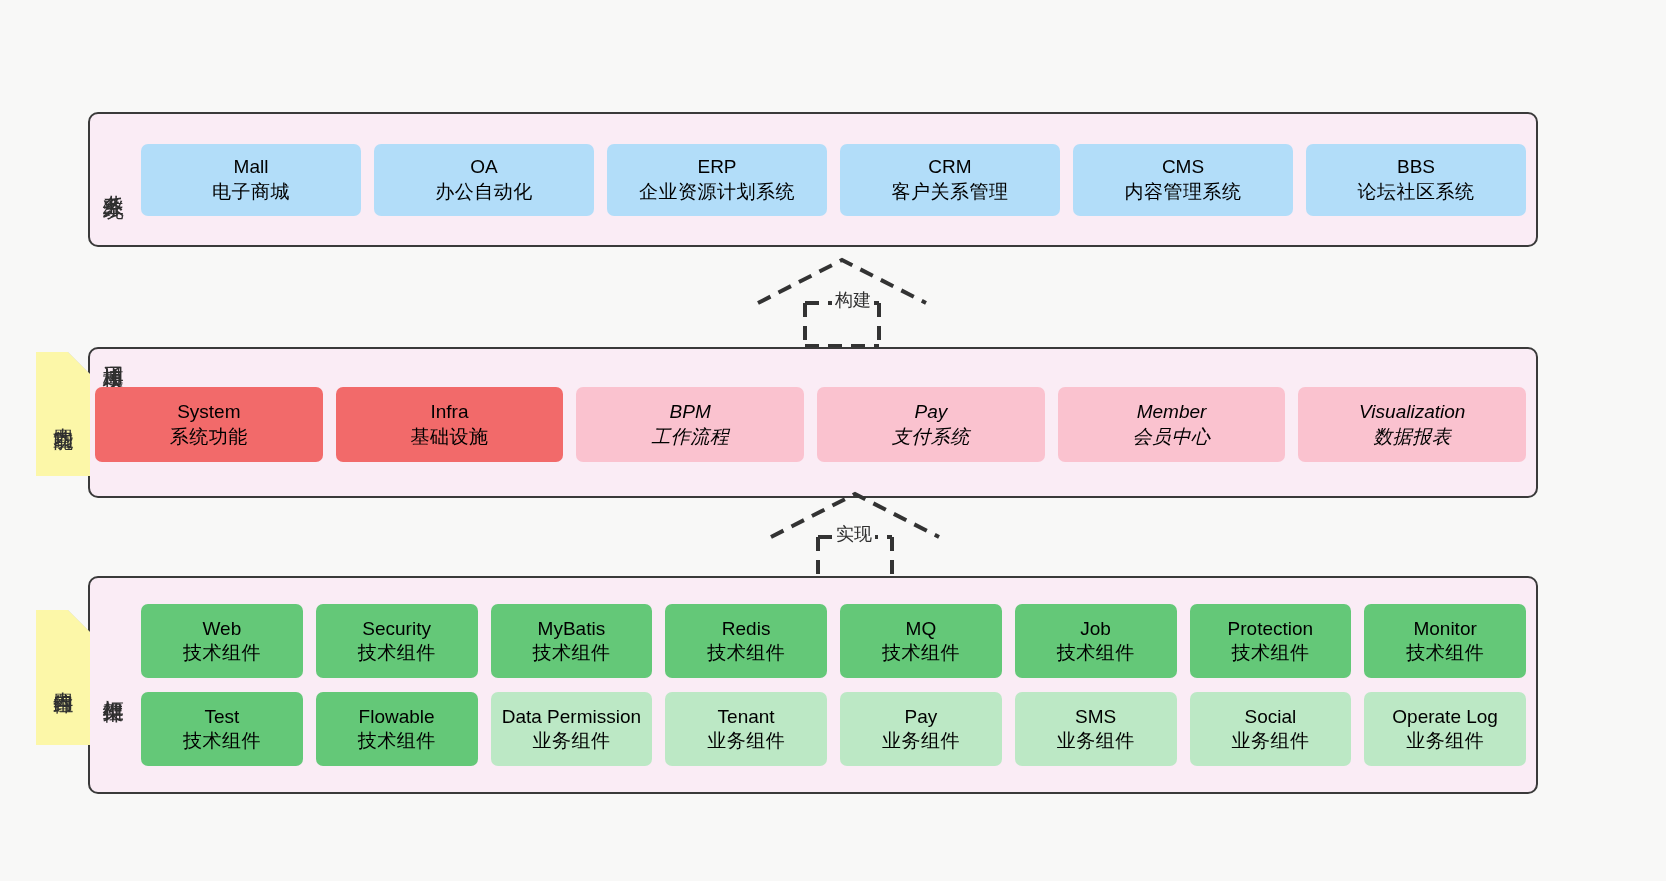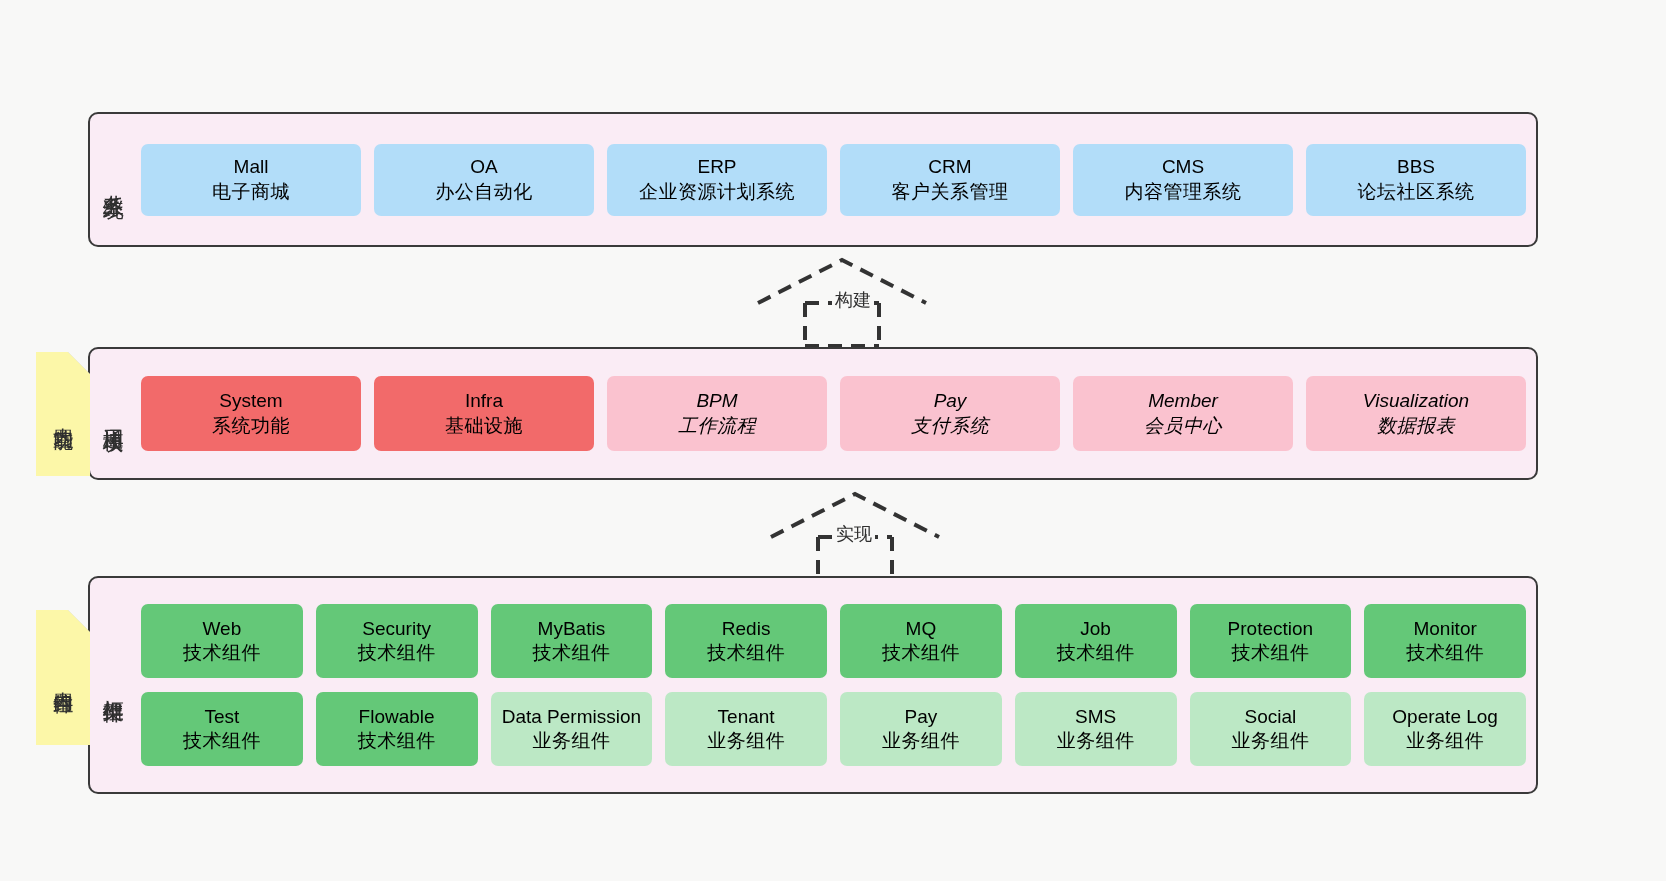--- a/index.html
+++ b/index.html
@@ -87,21 +87,21 @@
   .card.red         { background: #f26a6a; }
   .card.pink        { background: #fac2cf; font-style: italic; }
   .card.green       { background: #64c878; }
   .card.lightgreen  { background: #bce8c5; justify-content: center; }
 
   
   #layer-business  { left: 88px;  top: 112px; width: 1450px; height: 135px; }
   #layer-business .layer-body { padding-left: 5px; }
   #layer-business .card { height: 72px; }
 
-  #layer-common    { left: 88px;  top: 347px; width: 1450px; height: 133px; }
+  #layer-common    { left: 88px;  top: 347px; width: 1450px; height: 151px; flex-direction: column; }
   #layer-common .layer-body { padding-left: 5px; }
   #layer-common .card { height: 75px; }
 
   #layer-framework { left: 88px;  top: 576px; width: 1450px; height: 218px; }
   #layer-framework .layer-body { padding-left: 5px; }
   #layer-framework .card { height: 74px; }
 
   
   .note {
     position: absolute;

